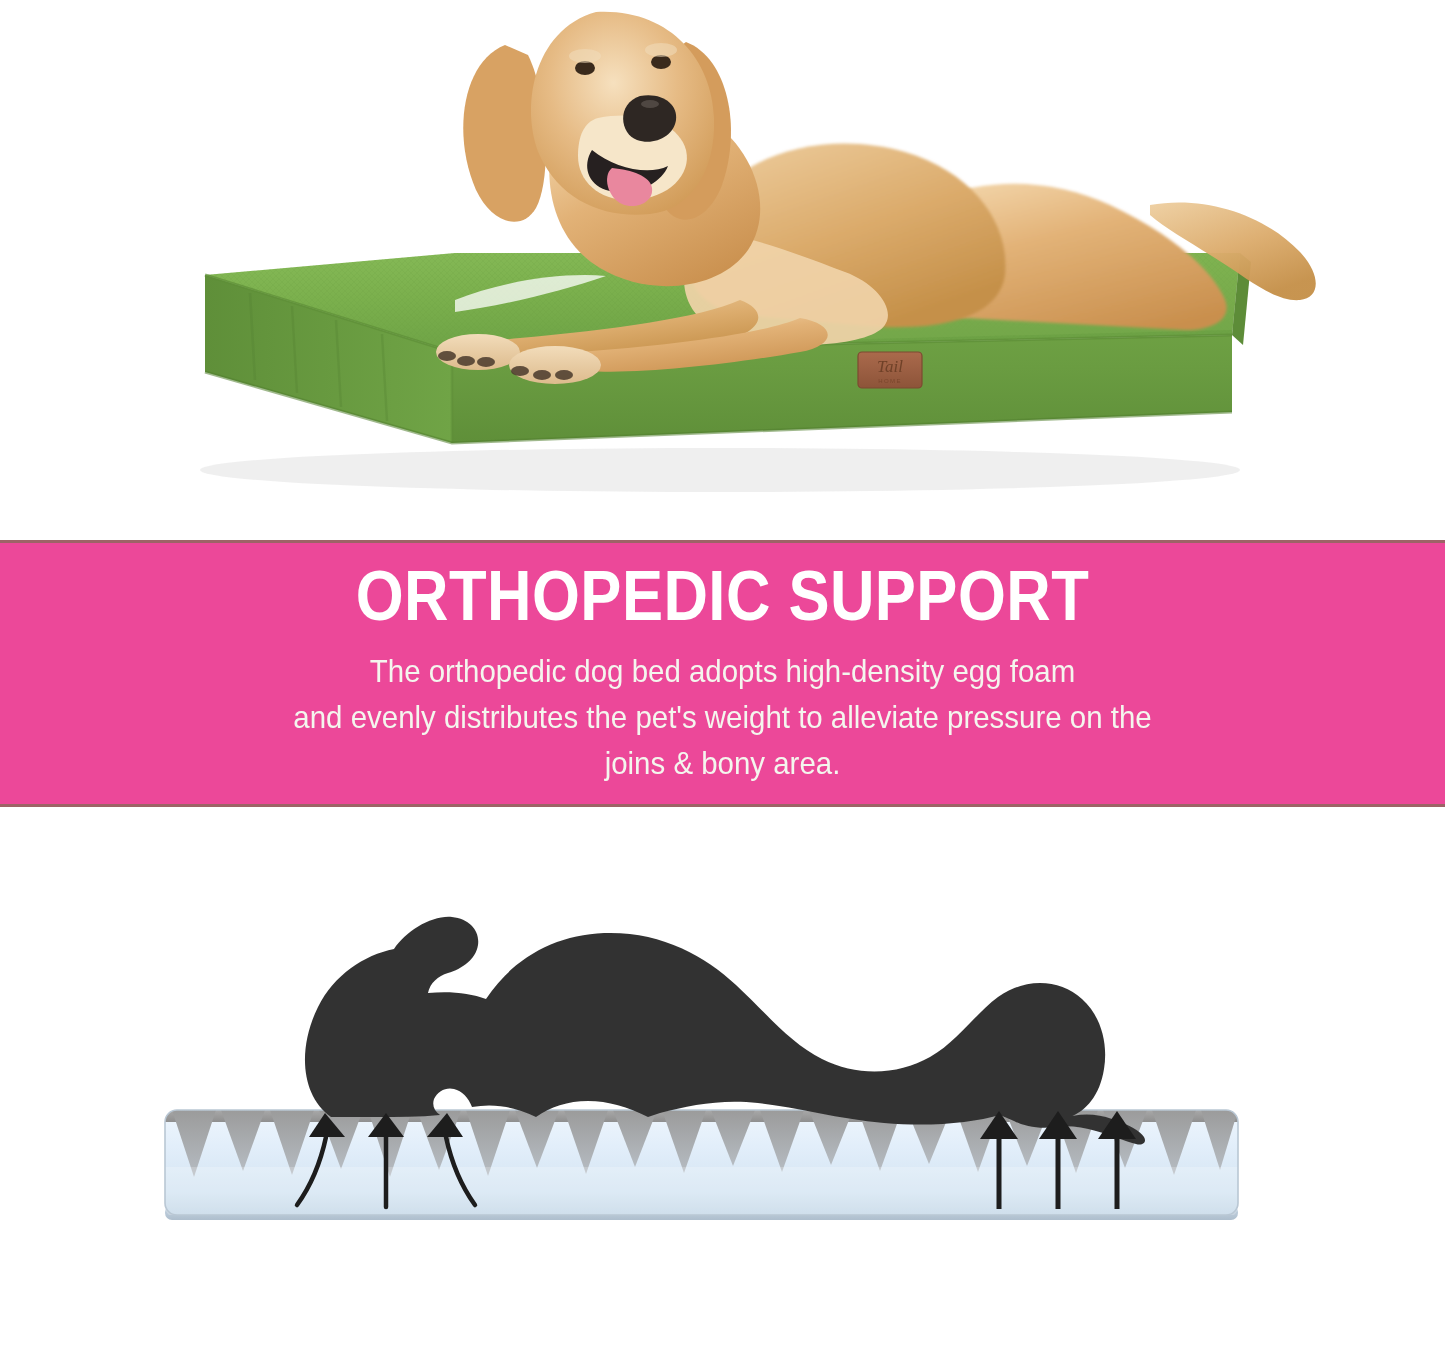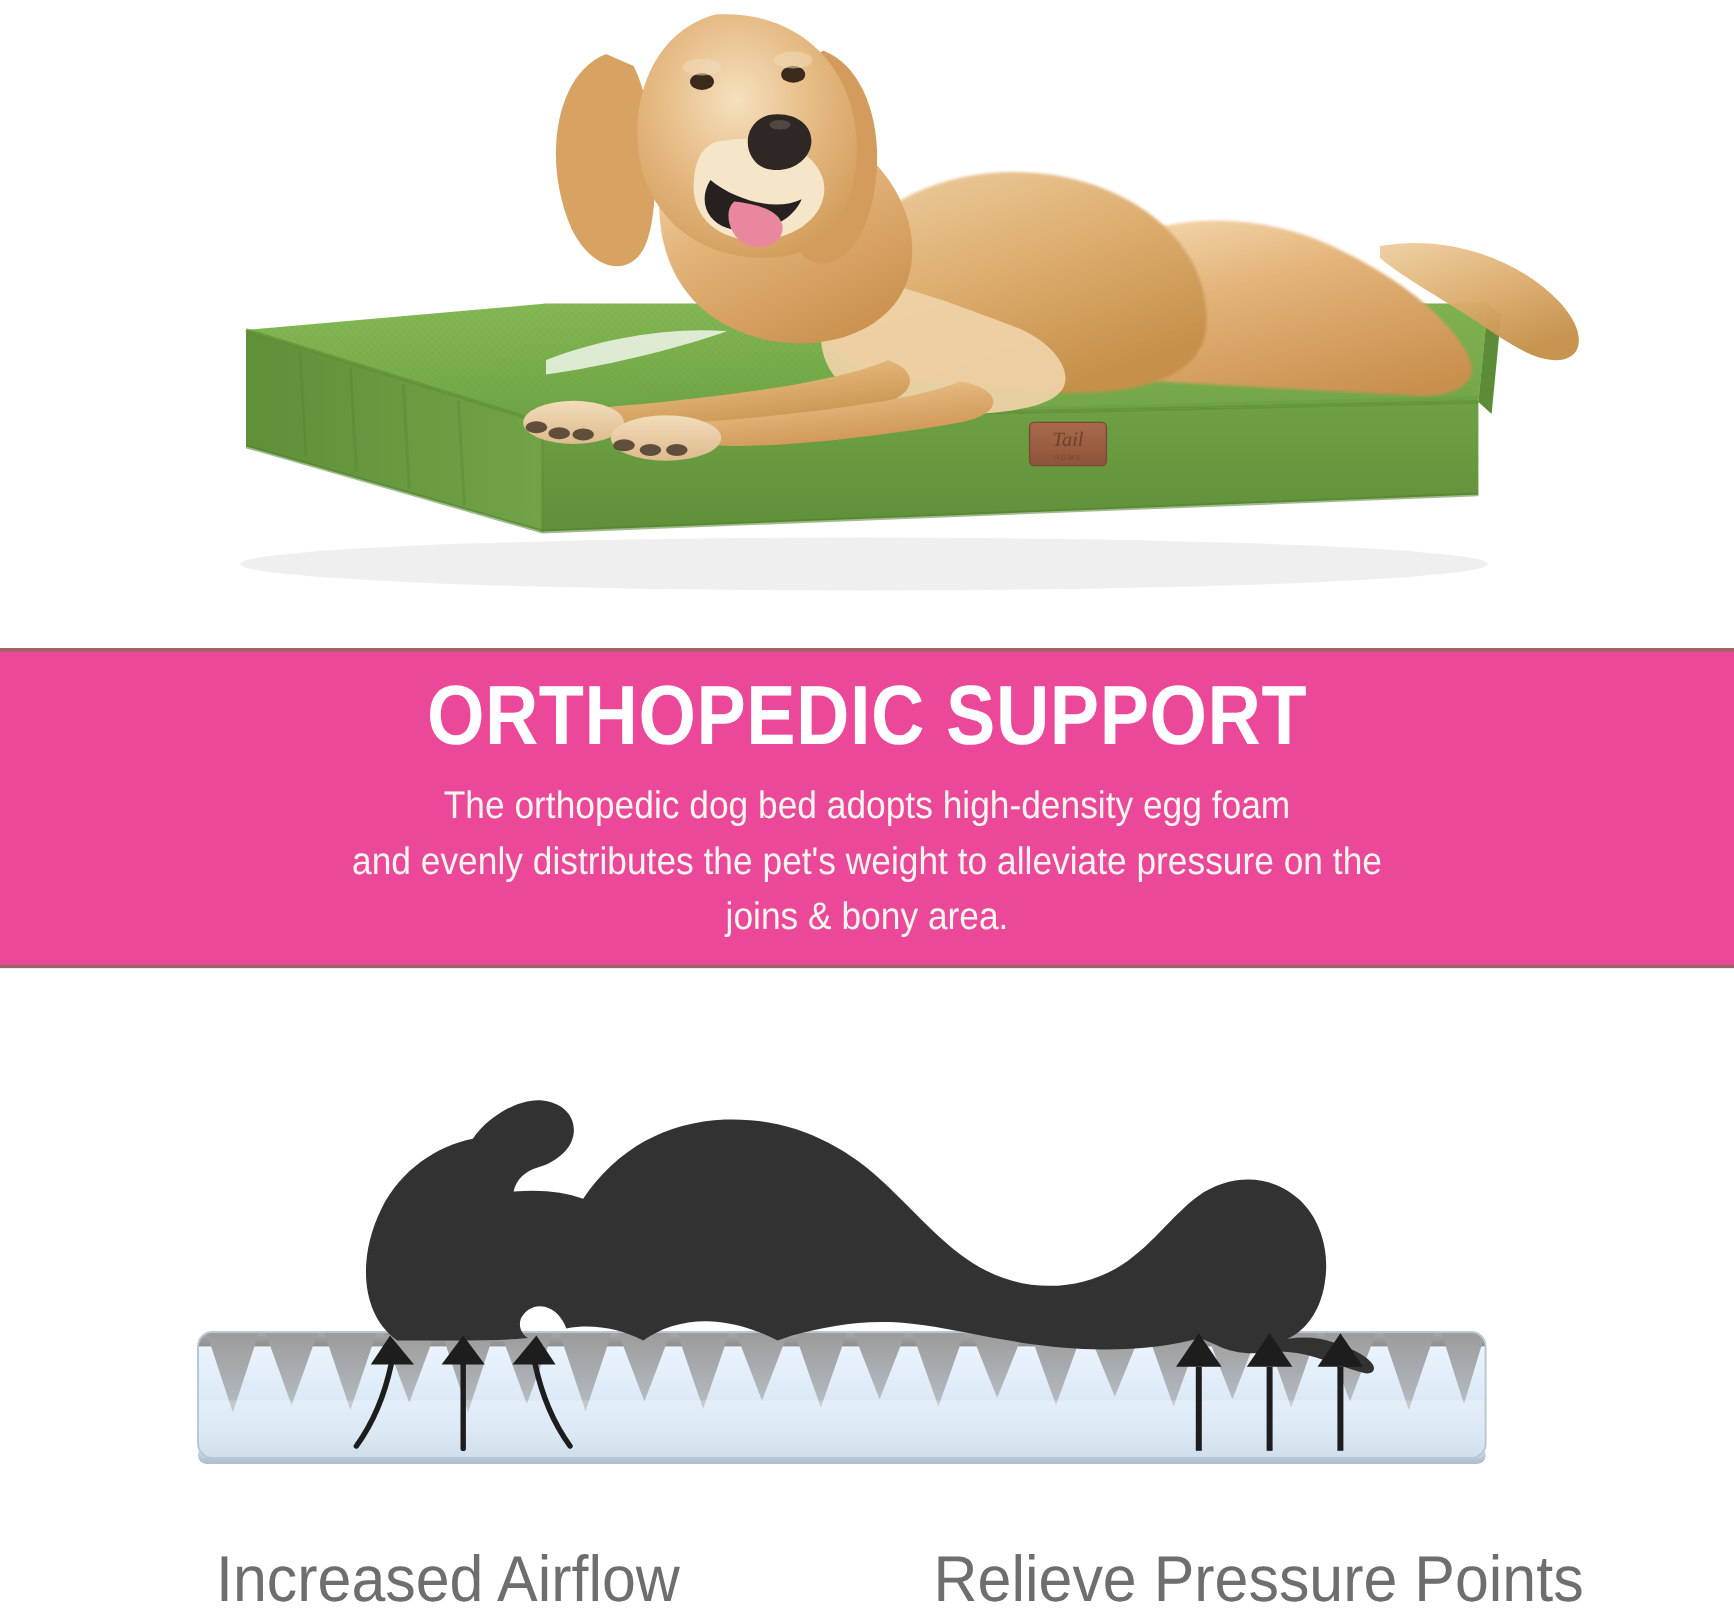--- a/index.html
+++ b/index.html
@@ -408,19 +408,15 @@
       <g fill="#1d1d1d" stroke="#1d1d1d">
         <path d="M980,332 L1018,332 L999,304 Z" stroke="none"></path>
         <path d="M999,332 L999,402" fill="none" stroke-width="5" stroke-linecap="butt"></path>
         <path d="M1039,332 L1077,332 L1058,304 Z" stroke="none"></path>
         <path d="M1058,332 L1058,402" fill="none" stroke-width="5" stroke-linecap="butt"></path>
         <path d="M1098,332 L1136,332 L1117,304 Z" stroke="none"></path>
         <path d="M1117,332 L1117,402" fill="none" stroke-width="5" stroke-linecap="butt"></path>
       </g>
     </svg>
 
-    <div class="caption-row">
-      <span class="caption left">Increased Airflow</span>
-      <span class="caption right">Relieve Pressure Points</span>
-    </div>
   </section>
 
 </div>
 
 </body></html>

